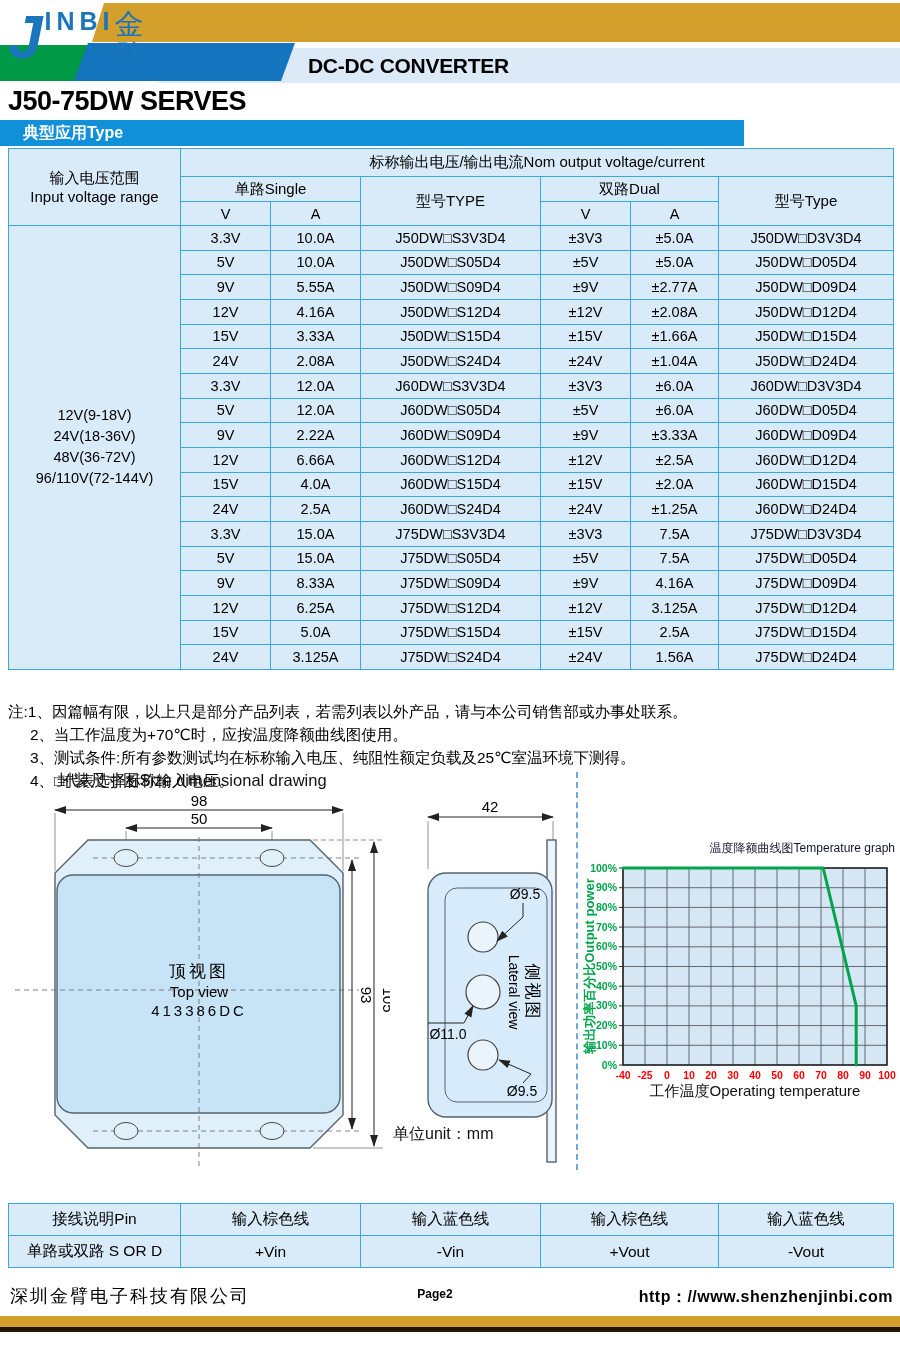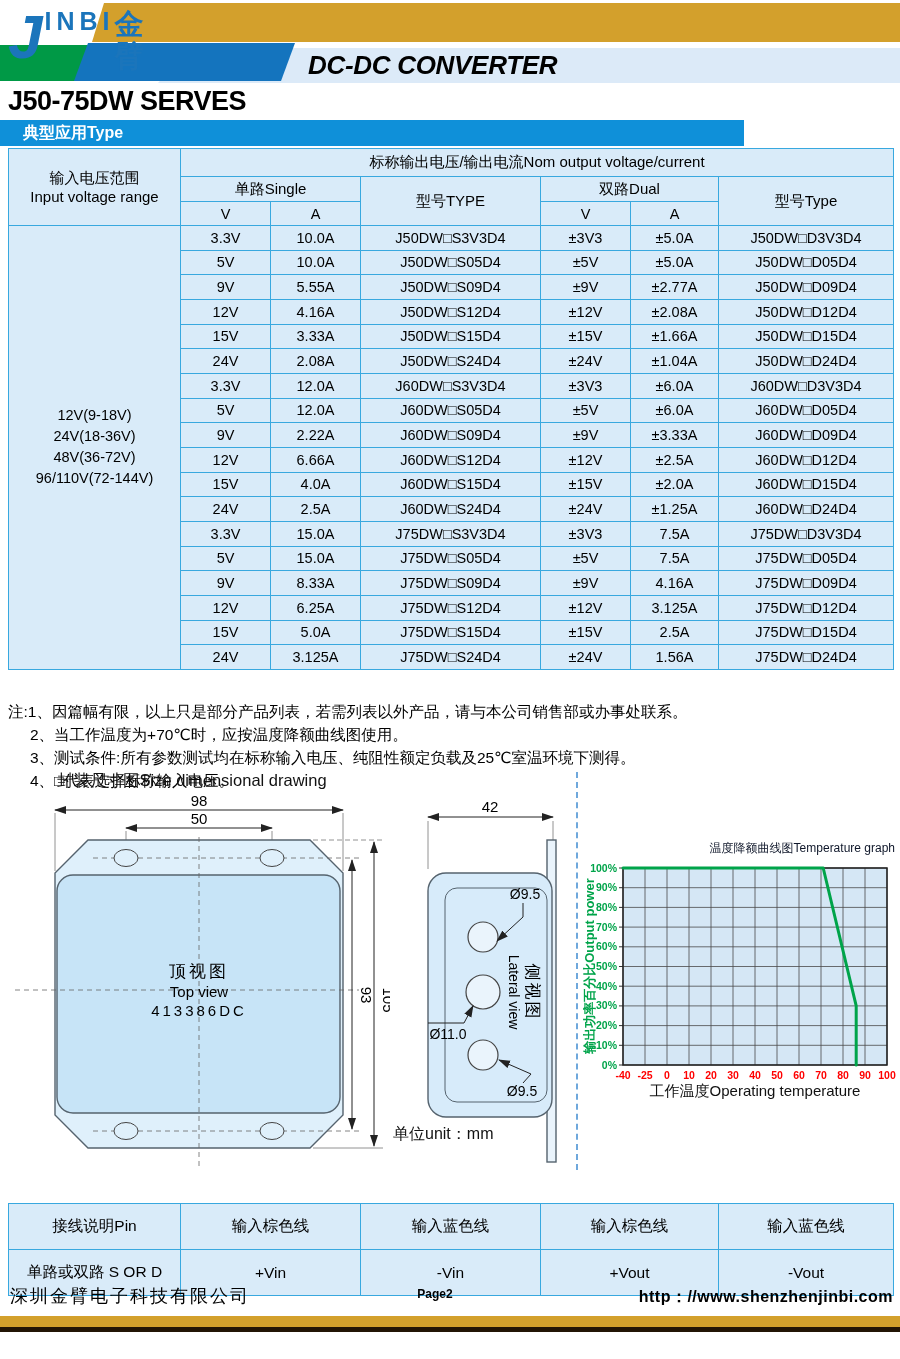--- a/index.html
+++ b/index.html
@@ -7,30 +7,30 @@
         font-family:"Liberation Sans","DejaVu Sans",sans-serif;color:#000;}
   .abs{position:absolute;}
 
   
   .gold-band{left:92px;top:3px;width:808px;height:39px;background:var(--gold);
              clip-path:polygon(12px 0,100% 0,100% 100%,0 100%);}
   .strip{left:158px;top:48px;width:742px;height:35px;background:#DCEAF8;
          clip-path:polygon(32px 0,100% 0,100% 100%,0 100%);
          display:flex;align-items:center;justify-content:space-between;
          padding-left:150px;padding-right:6px;box-sizing:border-box;}
-  .strip span{font-size:26px;font-weight:800;letter-spacing:-.3px;white-space:nowrap;font-style:italic;}
+  .strip span{font-size:21px;font-weight:800;letter-spacing:-.3px;white-space:nowrap;}
   .green-band{left:0;top:45px;width:157px;height:36px;background:#009946;
               clip-path:polygon(0 0,100% 0,calc(100% - 11px) 100%,0 100%);}
   .blue-band{left:74px;top:43px;width:221px;height:38px;background:#1474BE;
              clip-path:polygon(14px 0,100% 0,calc(100% - 14px) 100%,0 100%);}
   .logo{left:8px;top:2px;width:160px;height:80px;display:flex;color:#1B75BB;}
   .logo .bigJ{font-size:62px;font-weight:800;line-height:70px;font-style:italic;}
   .logo .stack{display:flex;flex-direction:row;margin-left:2px;margin-top:6px;}
   .logo .inbi{font-size:25px;font-weight:800;letter-spacing:5px;line-height:26px;}
-  .logo .cjk{font-size:29px;font-weight:700;letter-spacing:4px;line-height:32px;}
+  .logo .cjk{font-size:29px;font-weight:400;letter-spacing:4px;line-height:32px;}
   .page-title{left:8px;top:86px;font-size:27px;font-weight:800;letter-spacing:-.5px;}
   .banner{left:0;top:120px;width:744px;height:26px;background:#0F90D9;color:#fff;
           font-size:16px;font-weight:700;line-height:26px;padding-left:23px;box-sizing:border-box;}
 
   
   :root{--tb:#38A8DF;--cellbg:#D9EBF9;--gold:#D3A02C;}
   table.spec{left:8px;top:148px;width:885px;border-collapse:collapse;table-layout:fixed;
              background:var(--cellbg);font-size:14.5px;}
   table.spec td{border:1.5px solid var(--tb);text-align:center;vertical-align:middle;
                 padding:0;overflow:hidden;white-space:nowrap;}
@@ -46,21 +46,21 @@
 
   
   .draw-title{left:57px;top:770px;font-size:16.5px;color:#111;}
   .unit{left:393px;top:1124px;font-size:16px;color:#111;}
   .dash-sep{left:576px;top:772px;height:398px;width:0;border-left:2px dashed #6FA8DC;}
   .graph-title{left:595px;top:840px;width:300px;text-align:right;font-size:12px;color:#0f172a;}
 
   
   table.pins{left:8px;top:1203px;width:885px;border-collapse:collapse;table-layout:fixed;
              background:var(--cellbg);font-size:15.5px;}
-  table.pins td{border:1.5px solid var(--tb);text-align:center;height:29px;padding:8px;}
+  table.pins td{border:1.5px solid var(--tb);text-align:center;height:29px;padding:1px;}
 
   
   .company{left:10px;top:1284px;font-size:18px;font-weight:400;letter-spacing:2px;}
   .pageno{left:375px;top:1287px;width:120px;text-align:center;font-size:12px;font-weight:700;}
   .url{right:7px;top:1287px;font-size:16px;font-weight:700;letter-spacing:.5px;}
   .gold-bar{left:0;top:1316px;width:900px;height:11px;background:var(--gold);}
   .dark-bar{left:0;top:1327px;width:900px;height:5px;background:#231505;}
 
   svg text{font-family:"Liberation Sans","DejaVu Sans",sans-serif;}
 </style>

